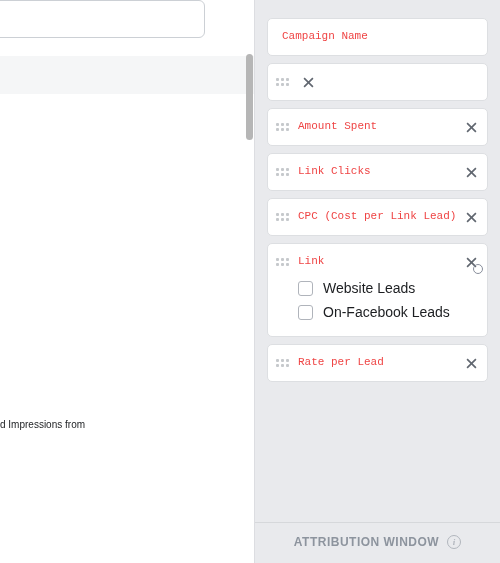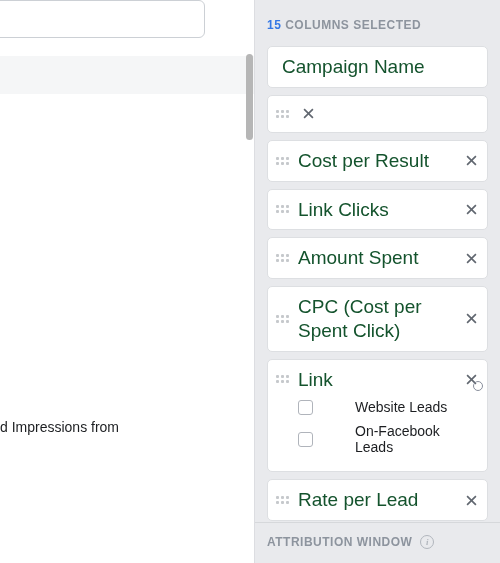--- a/index.html
+++ b/index.html
@@ -11,21 +11,21 @@
   .search-box {
     position: absolute; top: 0; left: -60px; width: 265px; height: 38px;
     border: 1px solid #ccd0d5; border-radius: 6px; background: #fff;
   }
   .highlight-bar {
     position: absolute; top: 56px; left: 0; width: 100%; height: 38px;
     background: #f5f6f7;
   }
   .left-text {
     position: absolute; top: 419px; left: 0;
-    font-size: 14px; color: #1c1e21;
+    font-size: 10px; color: #1c1e21;
   }
   .scrollbar-track {
     position: absolute; right: 1px; top: 54px; width: 7px; height: 460px;
   }
   .scrollbar-thumb {
     width: 7px; height: 86px; background: #b6b6b6; border-radius: 4px;
   }
 
   
   .right-pane {
@@ -56,46 +56,46 @@
   }
   .col-item.fixed { padding-left: 14px; }
   .drag {
     width: 14px; display: flex; flex-wrap: wrap; gap: 2px;
     margin-right: 8px; margin-left: 2px; flex: 0 0 auto;
     cursor: grab;
   }
   .drag span {
     width: 3px; height: 3px; background: #c6c9cc; border-radius: 1px;
   }
-  .col-label { flex: 1 1 auto; font-size: 19px; line-height: 1.25; color: #14532d; padding-right:4px;}
+  .col-label { flex: 1 1 auto; font-size: 11px; line-height: 1.25; color: #ef4444; padding-right:4px;font-family:Liberation Mono, monospace;}
   .remove {
     flex: 0 0 auto; width: 20px; height: 20px; cursor: pointer;
     display: flex; align-items: center; justify-content: center;
   }
   .remove svg { width: 11px; height: 11px; stroke: #616770; stroke-width: 1.5; }
   .cursor-icon { position:relative; }
   .cursor-icon::after{
     content:""; position:absolute; right:-2px; bottom:-2px; width:8px; height:8px;
     border:1px solid #898F9C; border-radius:50%;
   }
 
   .sub-options { padding: 0 6px 8px 24px; }
-  .sub-row { display:flex; align-items:center; margin-top:8px;gap:32px; }
+  .sub-row { display:flex; align-items:center; margin-top:8px; }
   .checkbox {
     width:15px; height:15px; border:1px solid #b0b4bb; border-radius:3px; background:#fff;
     margin-right:10px; flex:0 0 auto;
   }
   .sub-label { font-size:14px; color:#1c1e21; }
 
   .footer {
     border-top: 1px solid #d6d8db;
     padding: 12px 12px 14px 12px;
     font-size: 12px; letter-spacing: 0.5px; font-weight: 700;
     color: #8d949e; text-transform: uppercase;
-    display:flex; align-items:center;
+    display:flex; align-items:center;justify-content:center;
   }
   .info-icon {
     width:14px; height:14px; border:1.3px solid #b1b6bd; border-radius:50%;
     margin-left:8px; display:flex; align-items:center; justify-content:center;
     font-size:9px; font-style:italic; font-family: Georgia, serif;
     color:#b1b6bd; font-weight:700; text-transform:none;
   }
 </style>
 </head>
 <body>
@@ -103,24 +103,20 @@
 <div class="left-pane">
   <div class="search-box"></div>
   <div class="highlight-bar"></div>
   <div class="left-text">d Impressions from</div>
   <div class="scrollbar-track">
     <div class="scrollbar-thumb"></div>
   </div>
 </div>
 
 <div class="right-pane">
-  <div class="sel-header">
-    <span class="sel-count">15</span>
-    <span>COLUMNS SELECTED</span>
-  </div>
 
   <div class="col-list">
 
     <div class="col-item fixed">
       <span class="col-label">Campaign Name</span>
     </div>
 
     <div class="col-item">
       <div class="drag">
           <span></span>
@@ -130,30 +126,31 @@
           <span></span>
           <span></span>
         </div>
       <div class="remove">
           <svg viewBox="0 0 10 10">
             <path d="M1 1 L9 9 M9 1 L1 9"></path>
           </svg>
         </div>
     </div>
 
-    <div class="col-item">
-      <div class="drag">
-          <span></span>
-          <span></span>
-          <span></span>
-          <span></span>
-          <span></span>
-          <span></span>
-        </div>
-      <span class="col-label">Cost per Result</span>
+
+    <div class="col-item">
+      <div class="drag">
+          <span></span>
+          <span></span>
+          <span></span>
+          <span></span>
+          <span></span>
+          <span></span>
+        </div>
+      <span class="col-label">Amount Spent</span>
       <div class="remove">
           <svg viewBox="0 0 10 10">
             <path d="M1 1 L9 9 M9 1 L1 9"></path>
           </svg>
         </div>
     </div>
 
     <div class="col-item">
       <div class="drag">
           <span></span>
@@ -173,38 +170,21 @@
 
     <div class="col-item">
       <div class="drag">
           <span></span>
           <span></span>
           <span></span>
           <span></span>
           <span></span>
           <span></span>
         </div>
-      <span class="col-label">Amount Spent</span>
-      <div class="remove">
-          <svg viewBox="0 0 10 10">
-            <path d="M1 1 L9 9 M9 1 L1 9"></path>
-          </svg>
-        </div>
-    </div>
-
-    <div class="col-item">
-      <div class="drag">
-          <span></span>
-          <span></span>
-          <span></span>
-          <span></span>
-          <span></span>
-          <span></span>
-        </div>
-      <span class="col-label">CPC (Cost per Spent Click)</span>
+      <span class="col-label">CPC (Cost per Link Lead)</span>
       <div class="remove">
           <svg viewBox="0 0 10 10">
             <path d="M1 1 L9 9 M9 1 L1 9"></path>
           </svg>
         </div>
     </div>
 
 
     <div class="col-item" style="flex-wrap:wrap;">
       <div style="display:flex; align-items:center; width:100%;">

